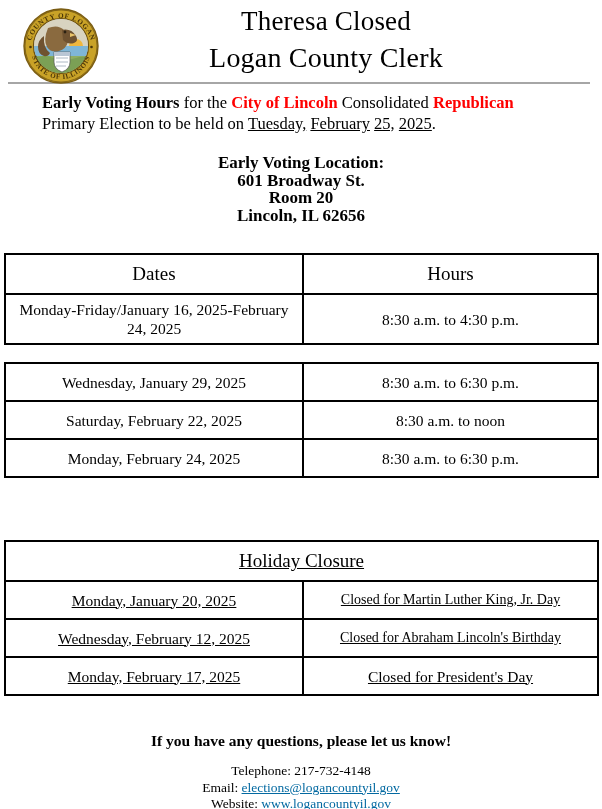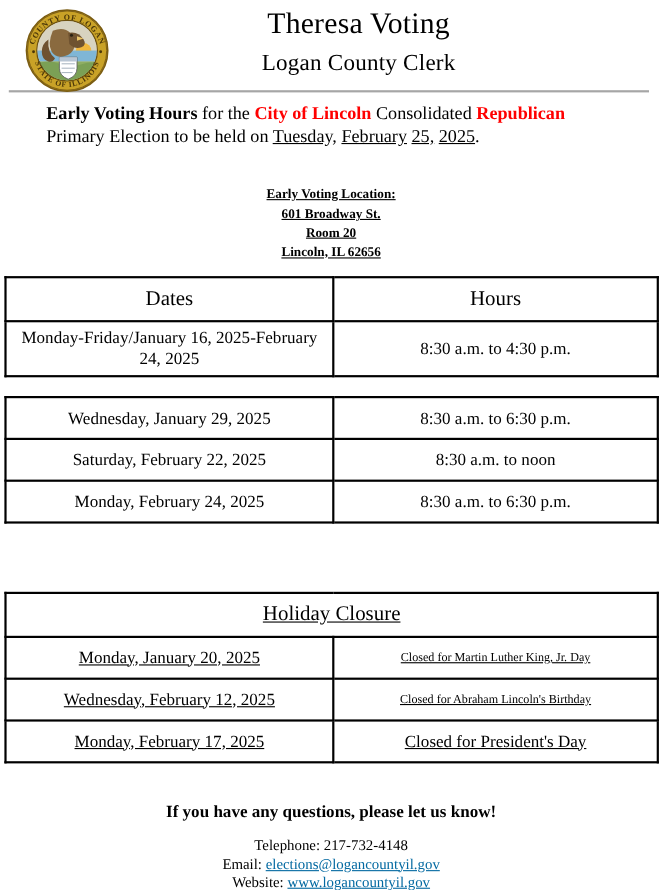--- a/index.html
+++ b/index.html
@@ -36,21 +36,21 @@
     text-align: center;
     padding-left: 60px;
     padding-right: 10px;
   }
   .title-line1 {
     font-size: 27px;
     line-height: 35px;
     letter-spacing: 0.2px;
   }
   .title-line2 {
-    font-size: 21px;
+    font-size: 28px;
     line-height: 37px;
     letter-spacing: 0.2px;
   }
 
   .rule {
     margin: 2px 12px 0 8px;
     height: 2px;
     background: #a6a6a6;
     border: 0;
   }
@@ -63,24 +63,23 @@
     margin: 8px 42px 0 42px;
   }
   .b { font-weight: bold; }
   .red { color: #ff0000; font-weight: bold; }
   .u { text-decoration: underline; }
 
   
   .location {
     text-align: center;
     font-weight: bold;
-    font-size: 12px;
+    font-size: 17px;
     line-height: 17.5px;
-    margin-top: 34px;
-    text-decoration: underline;
+    margin-top: 20px;
   }
 
   
   table.doc {
     border-collapse: collapse;
     width: 593px;
     margin-left: 4px;
     table-layout: fixed;
   }
   table.doc td, table.doc th {
@@ -96,27 +95,27 @@
   .th-big {
     font-weight: bold;
     font-size: 19px;
     height: 32px;
   }
   .cell {
     font-size: 15.5px;
     line-height: 19px;
   }
   .cell-sm {
-    font-size: 11px;
+    font-size: 14px;
     line-height: 18px;
   }
   .h40 { height: 42px; }
   .h34 { height: 30px; }
 
-  #table-dates { margin-top: 13px; }
+  #table-dates { margin-top: 29px; }
   #table-extended { margin-top: 17px; }
   #table-holiday { margin-top: 62px; text-decoration: underline; }
 
   
   .footer-head {
     text-align: center;
     font-weight: bold;
     font-size: 15.5px;
     margin-top: 36px;
   }
@@ -173,21 +172,21 @@
       </text>
       <text font-family="'Liberation Serif', serif" font-size="7" font-weight="bold" fill="#4a3608" letter-spacing="0.7">
         <textPath href="#arcBot" startOffset="50%" text-anchor="middle">STATE OF ILLINOIS</textPath>
       </text>
       <circle cx="12.5" cy="41" r="1.3" fill="#4a3608"></circle>
       <circle cx="73.5" cy="41" r="1.3" fill="#4a3608"></circle>
     </svg>
   </div>
 
   <div class="title-block">
-    <div class="title-line1">Theresa Voting</div>
+    <div class="title-line1">Theresa Closed</div>
     <div class="title-line2">Logan County Clerk</div>
   </div>
 </div>
 
 <hr class="rule">
 
 <div class="intro"><span class="b">Early Voting Hours</span><span> for the </span><span class="red">City of Lincoln</span><span> Consolidated </span><span class="red">Republican</span><span> Primary Election to be held on </span><span class="u">Tuesday,</span> <span class="u">February</span> <span class="u">25,</span> <span class="u">2025</span><span>.</span></div>
 
 <div class="location">
   <div>Early Voting Location:</div>

